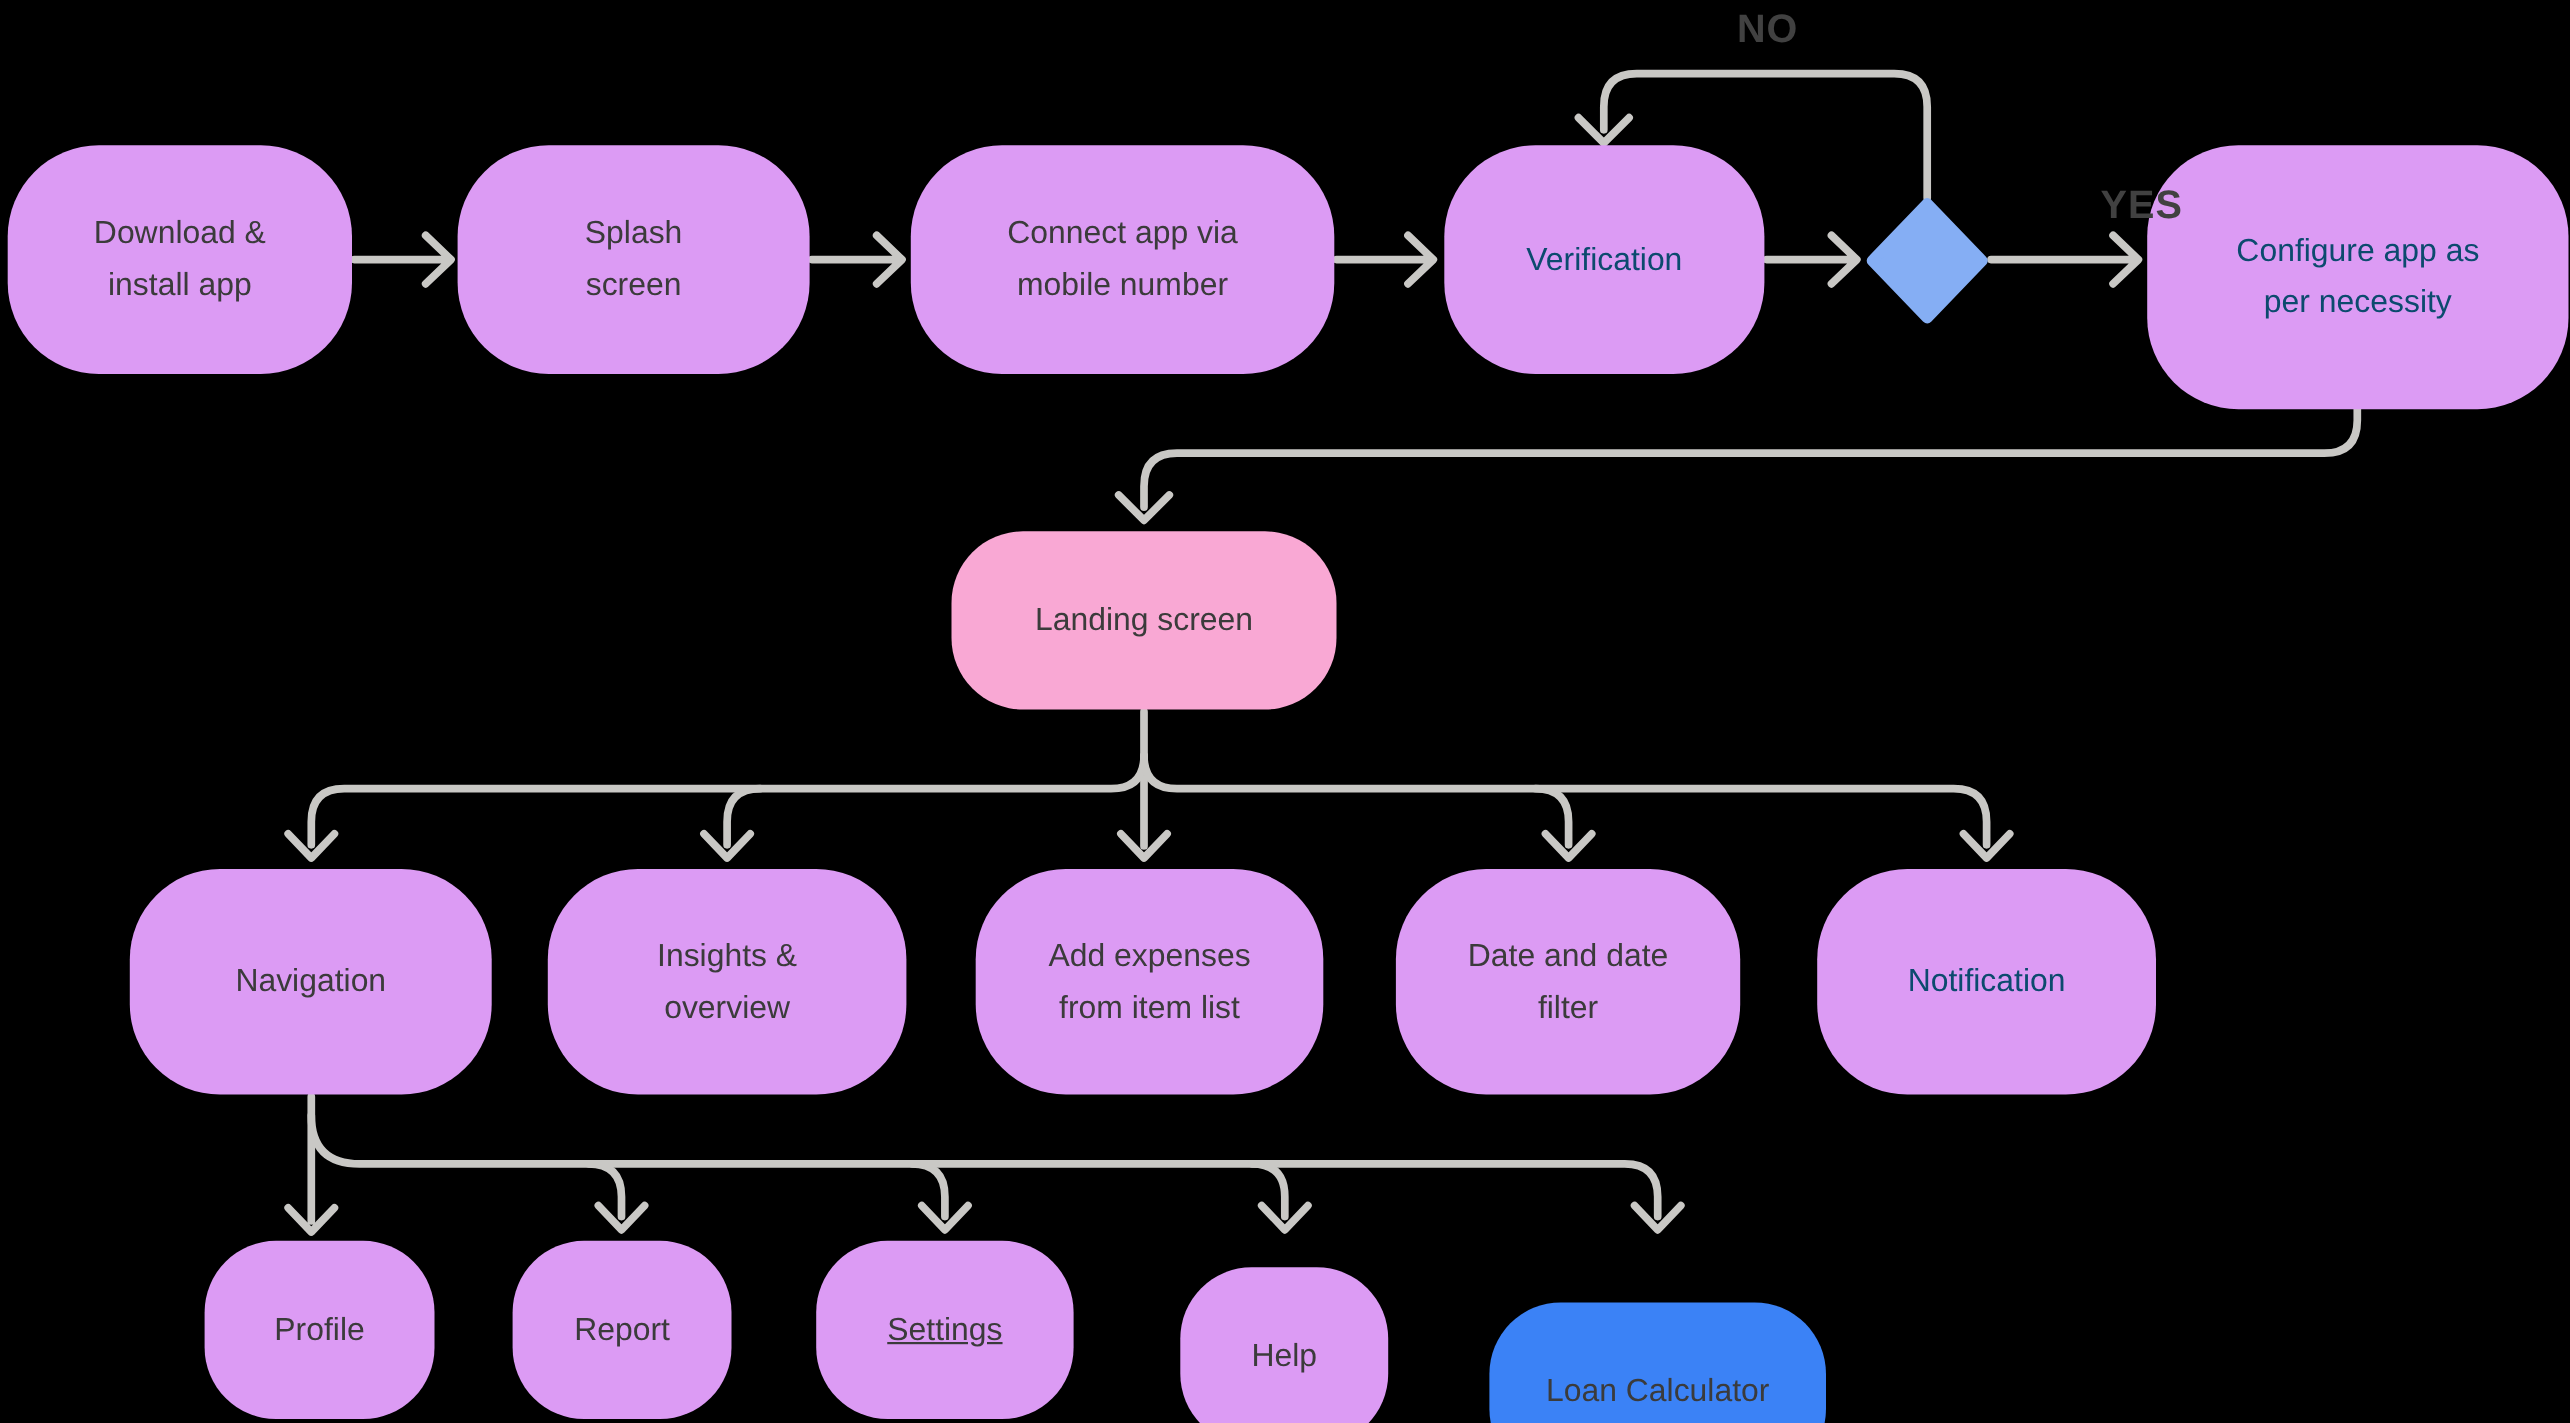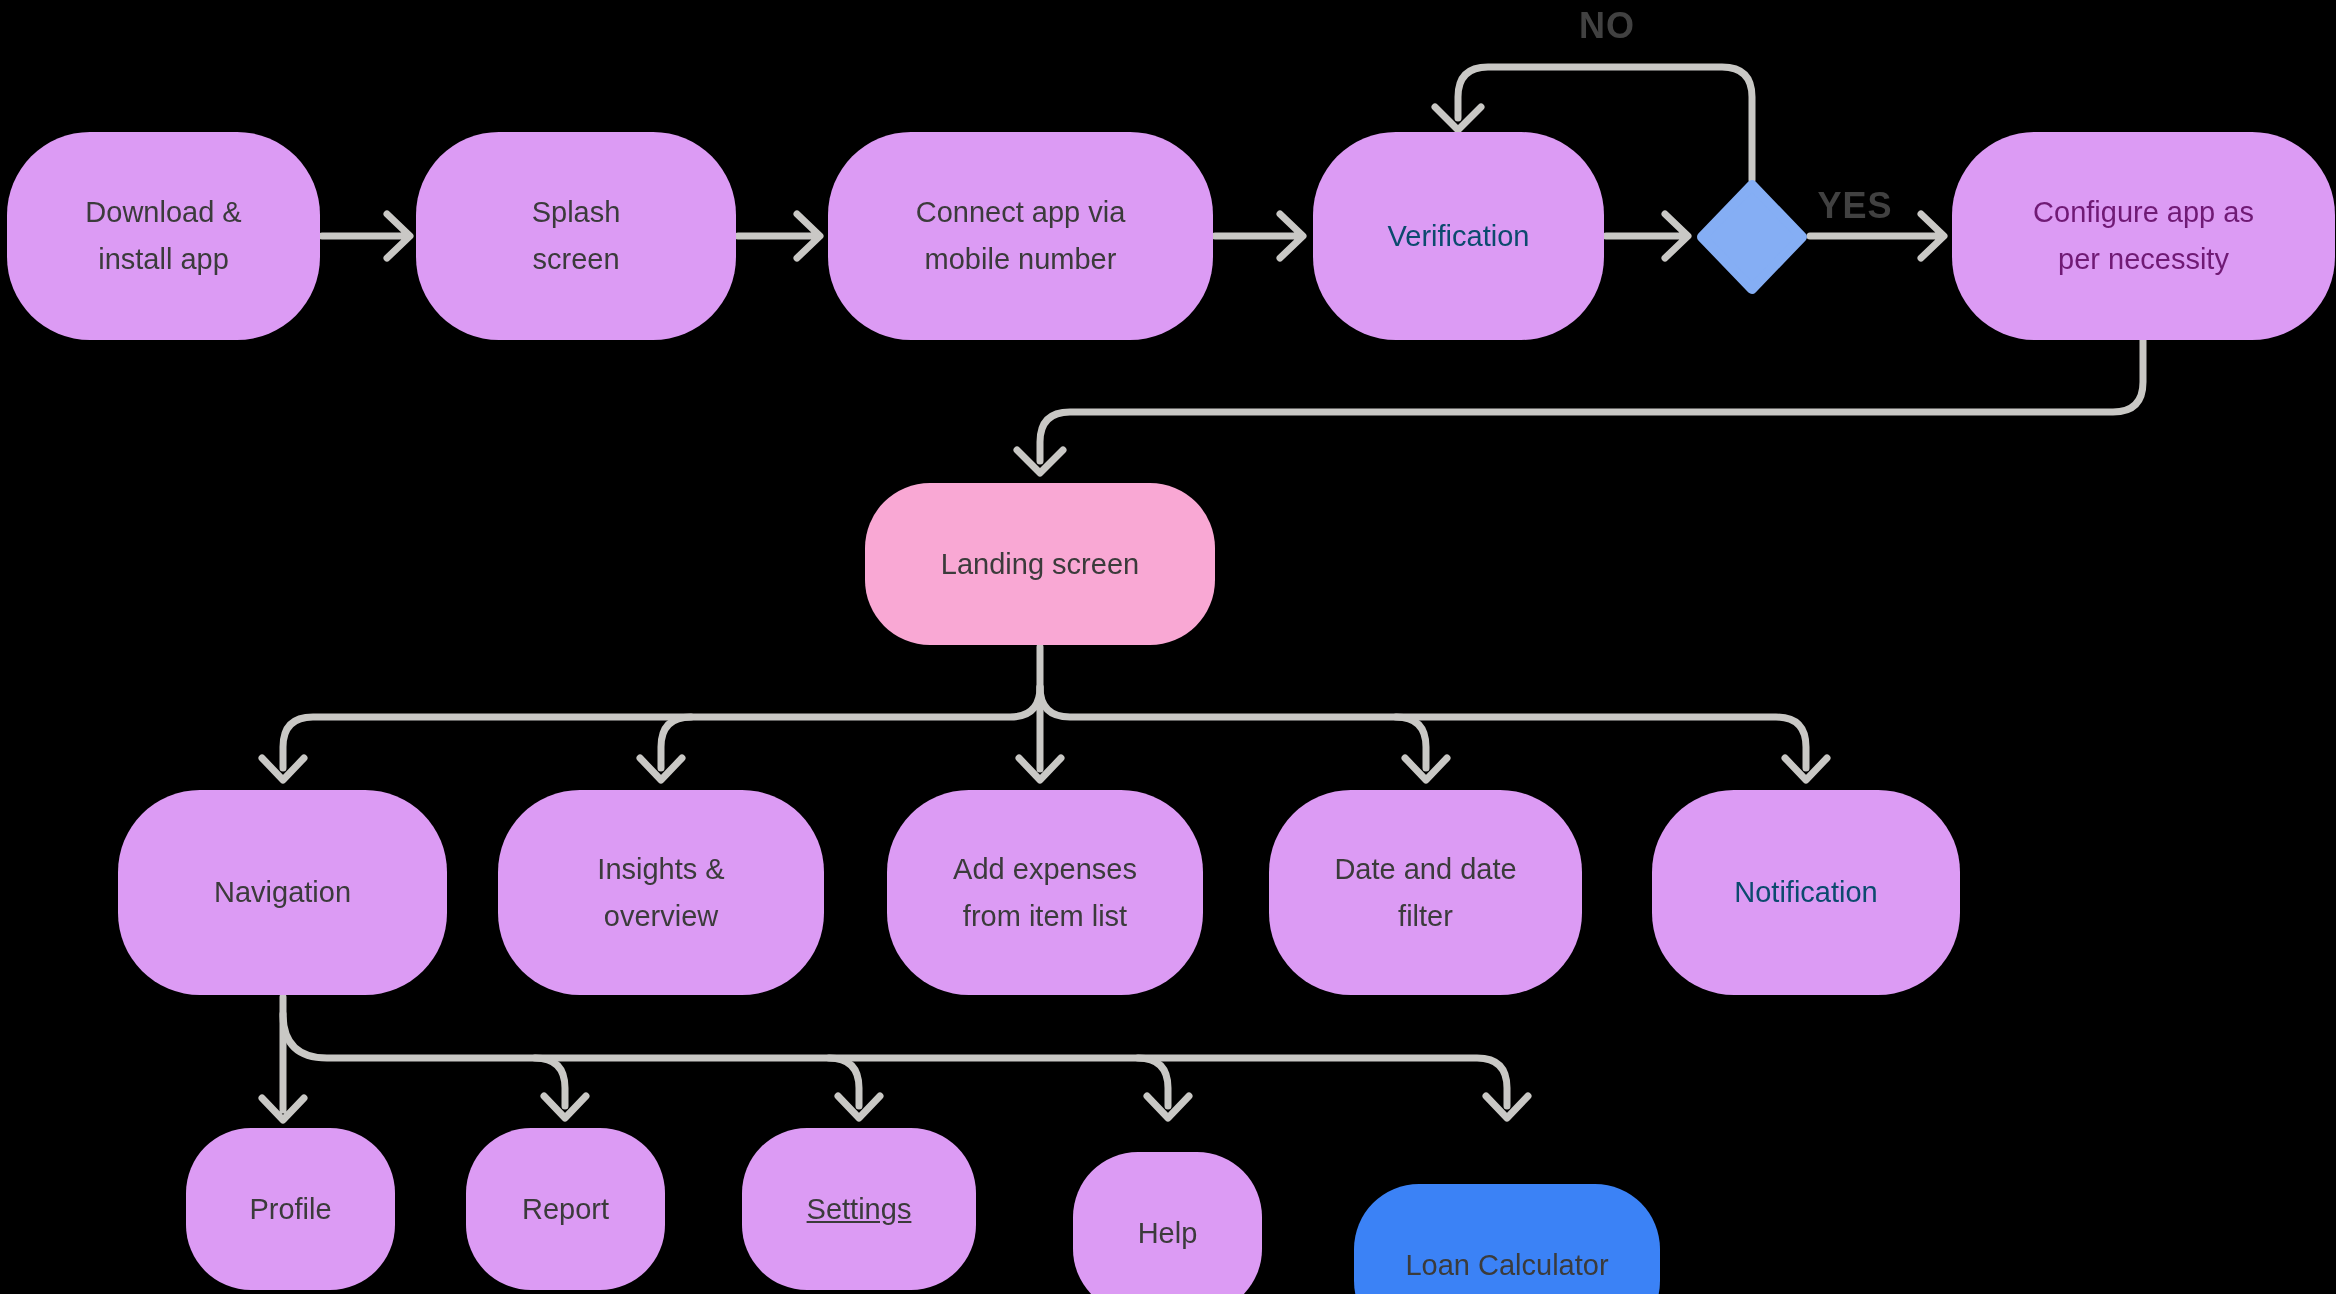--- a/index.html
+++ b/index.html
@@ -67,37 +67,37 @@
       <path class="edge" d="M 1396 717 Q 1426 717 1426 747 L 1426 768 M 1405 758 L 1426 780 L 1447 758" stroke="#C9C8C5"></path>
       <path class="edge" d="M 1040 687 Q 1040 717 1070 717 L 1776 717 Q 1806 717 1806 747 L 1806 768 M 1785 758 L 1806 780 L 1827 758" stroke="#C9C8C5"></path>
       <path class="edge" d="M 283 997 L 283 1110 M 262 1098 L 283 1120 L 304 1098" stroke="#C9C8C5"></path>
       <path class="edge" d="M 283 1014 Q 283 1058 327 1058 L 1477 1058 Q 1507 1058 1507 1088 L 1507 1106 M 1486 1096 L 1507 1118 L 1528 1096" stroke="#C9C8C5"></path>
       <path class="edge" d="M 535 1058 Q 565 1058 565 1088 L 565 1106 M 544 1096 L 565 1118 L 586 1096" stroke="#C9C8C5"></path>
       <path class="edge" d="M 829 1058 Q 859 1058 859 1088 L 859 1106 M 838 1096 L 859 1118 L 880 1096" stroke="#C9C8C5"></path>
       <path class="edge" d="M 1138 1058 Q 1168 1058 1168 1088 L 1168 1106 M 1147 1096 L 1168 1118 L 1189 1096" stroke="#C9C8C5"></path>
       <polygon points="1752,185 1802,237 1752,289 1702,237" fill="#85AEF4" stroke="#85AEF4" stroke-width="10" stroke-linejoin="round"></polygon>
     </svg>
   <div class="edge-label" style="left: 1607px; top: 26px; color: rgb(65, 65, 65);">NO</div>
-  <div class="edge-label" style="left: 1855px; top: 186px; color: rgb(65, 65, 65); margin-top: 20px;">YES</div>
+  <div class="edge-label" style="left: 1947px; top: 186px; color: rgb(65, 65, 65);">YES</div>
 <div class="node" style="left: 7px; top: 132px; width: 313px; height: 208px; border-radius: 83px; background: rgb(220, 155, 244); color: rgb(59, 59, 59);">
       <span>Download &amp;
 install app</span>
     </div>
     <div class="node" style="left: 416px; top: 132px; width: 320px; height: 208px; border-radius: 83px; background: rgb(220, 155, 244); color: rgb(59, 59, 59);">
       <span>Splash
 screen</span>
     </div>
     <div class="node" style="left: 828px; top: 132px; width: 385px; height: 208px; border-radius: 83px; background: rgb(220, 155, 244); color: rgb(59, 59, 59);">
       <span>Connect app via
 mobile number</span>
     </div>
     <div class="node" style="left: 1313px; top: 132px; width: 291px; height: 208px; border-radius: 83px; background: rgb(220, 155, 244); color: #0c4a6e;">
       <span>Verification</span>
     </div>
-    <div class="node" style="left: 1952px; top: 132px; width: 383px; height: 208px; border-radius: 83px; background: rgb(220, 155, 244); color: #701a75;">
+    <div class="node" style="left: 1952px; top: 132px; width: 383px; height: 240px; border-radius: 83px; background: rgb(220, 155, 244); color: #0c4a6e;">
       <span>Configure app as
 per necessity</span>
     </div>
     <div class="node" style="left: 865px; top: 483px; width: 350px; height: 162px; border-radius: 65px; background: #f9a8d4; color: rgb(59, 59, 59);">
       <span>Landing screen</span>
     </div>
     <div class="node" style="left: 118px; top: 790px; width: 329px; height: 205px; border-radius: 82px; background: rgb(220, 155, 244); color: rgb(59, 59, 59);">
       <span>Navigation</span>
     </div>
     <div class="node" style="left: 498px; top: 790px; width: 326px; height: 205px; border-radius: 82px; background: rgb(220, 155, 244); color: rgb(59, 59, 59);">

